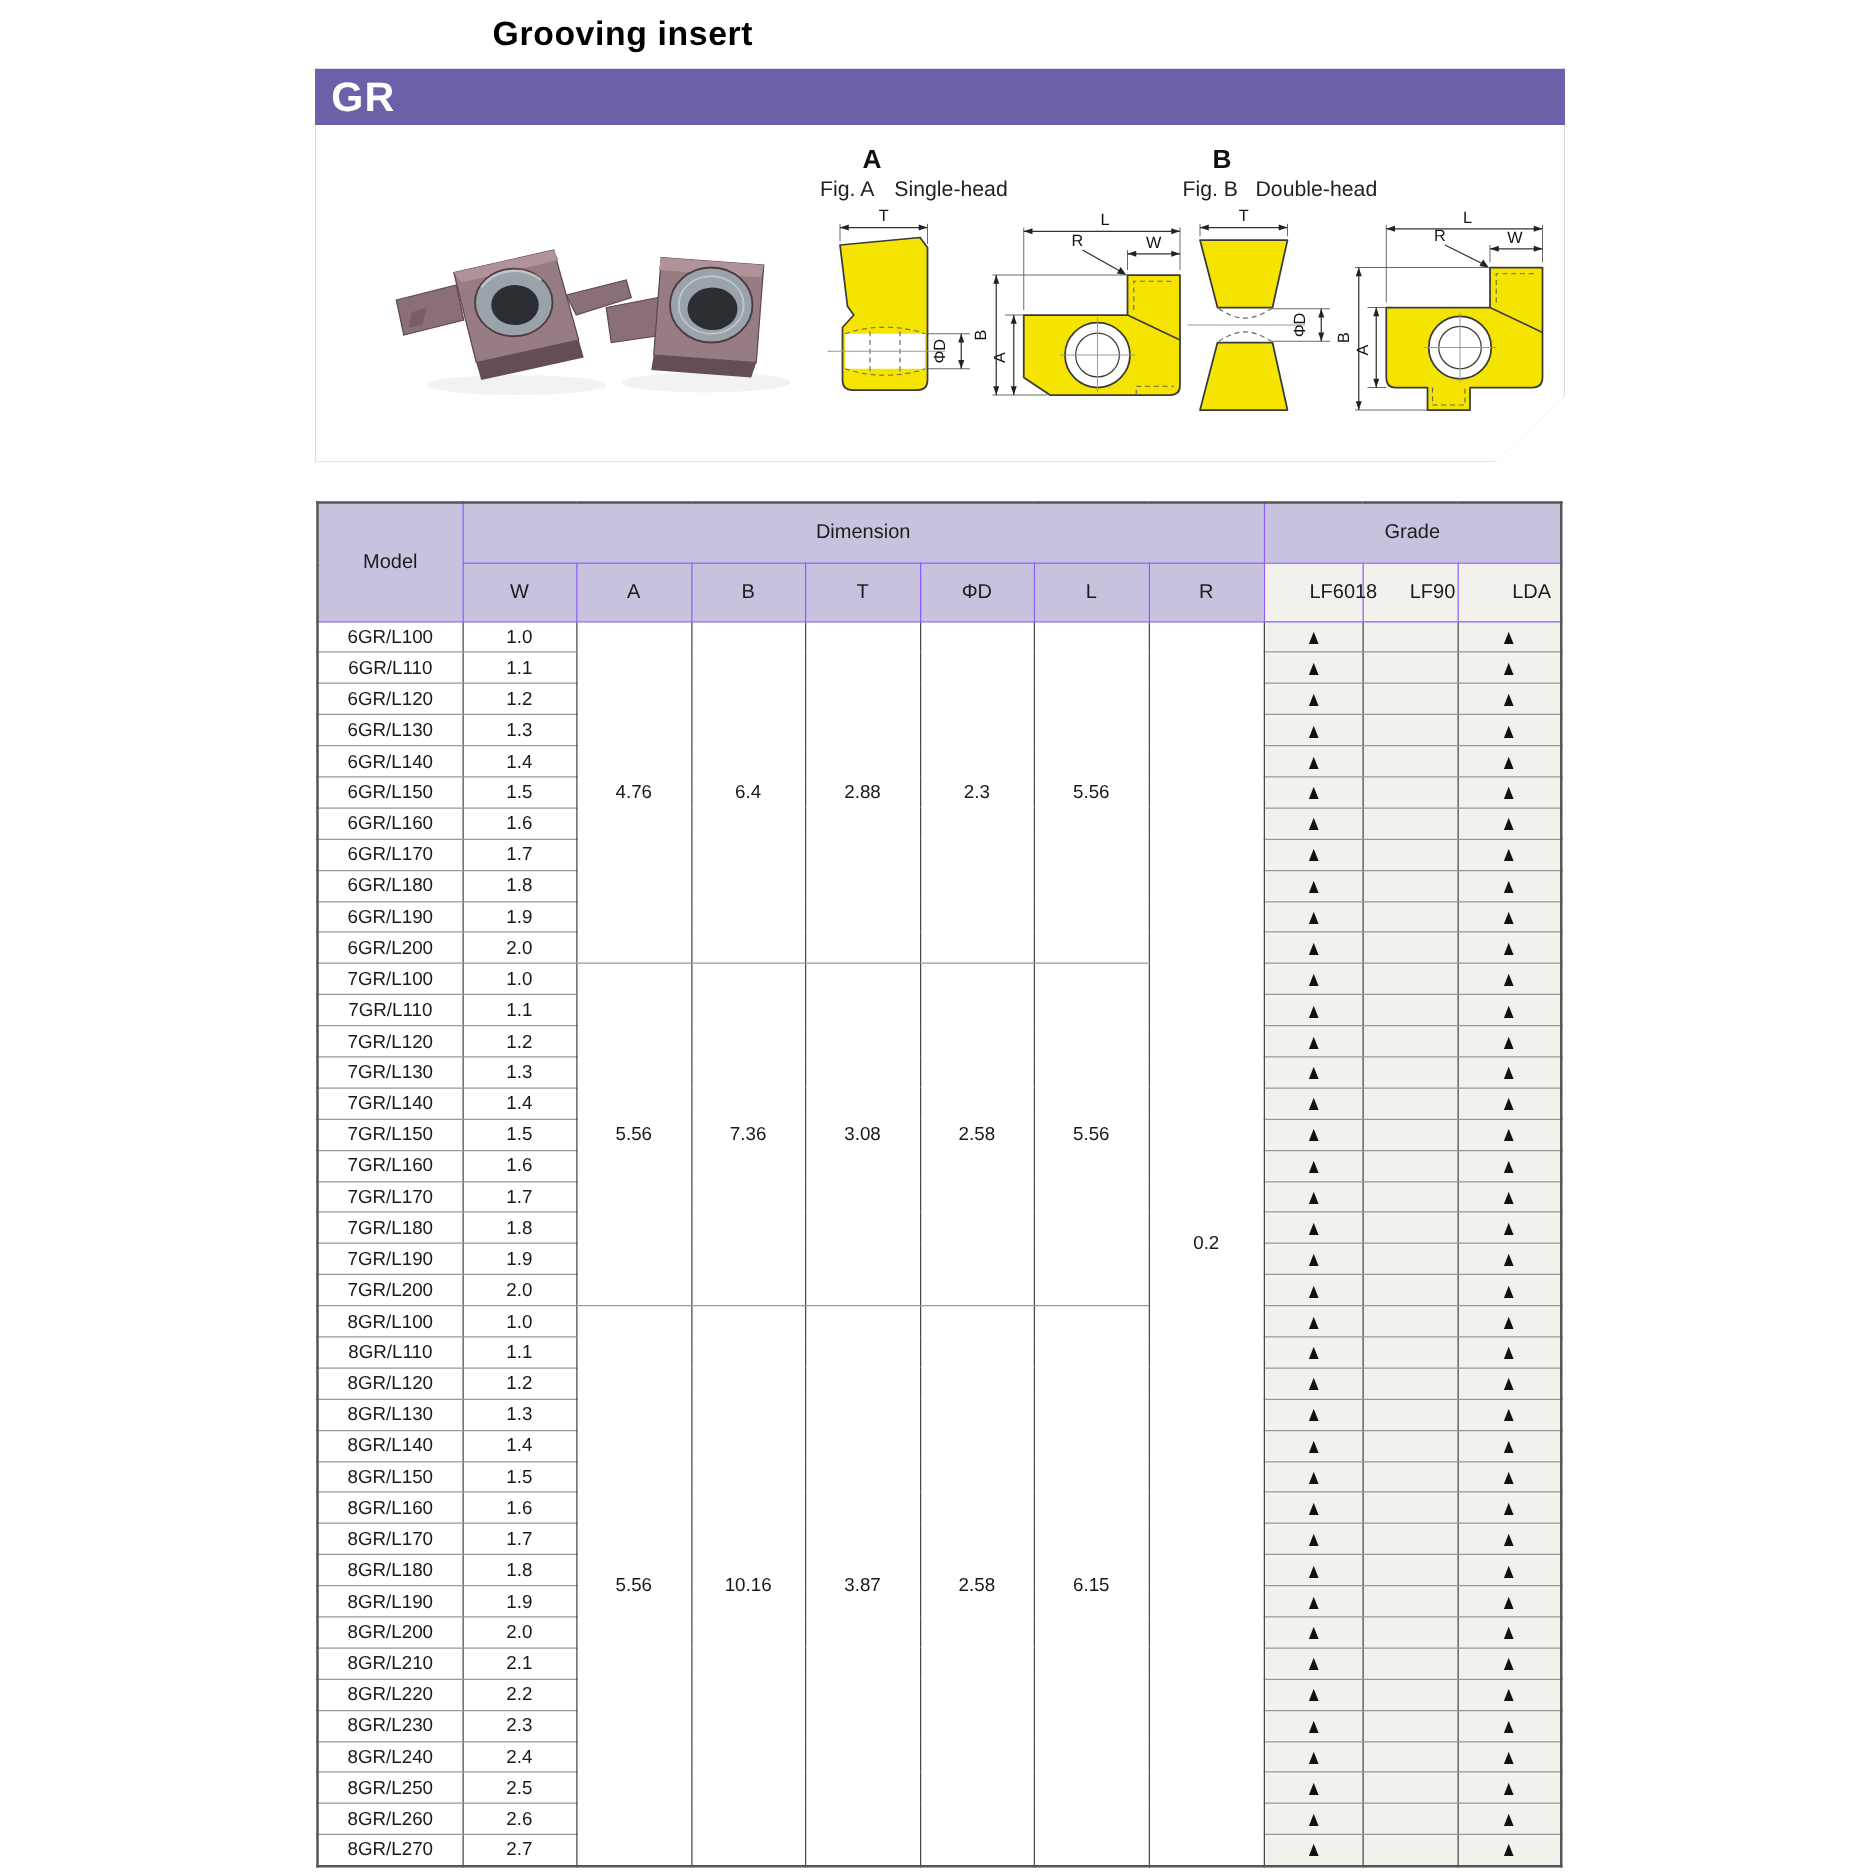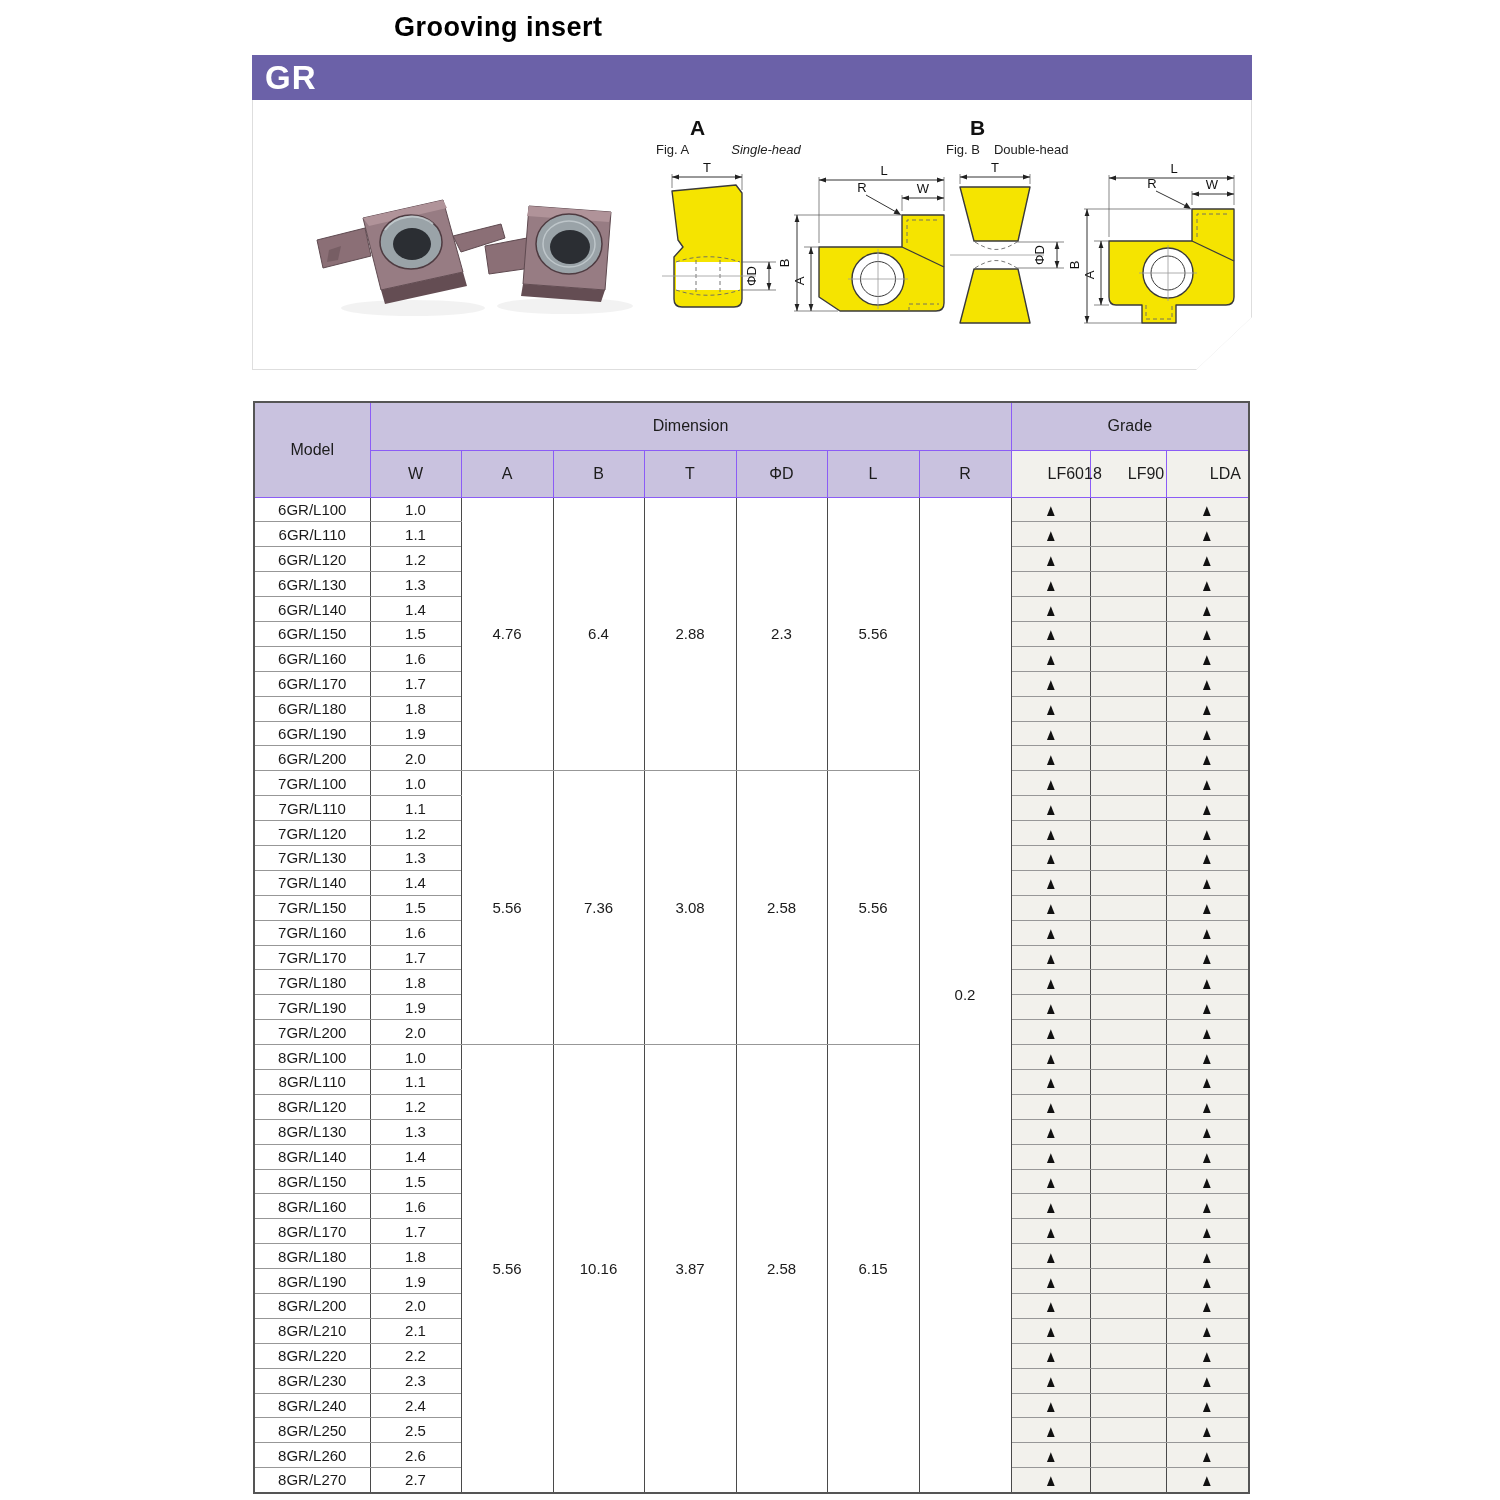--- a/index.html
+++ b/index.html
@@ -28,22 +28,22 @@
     position:absolute; left:944px; top:269px; width:76px; height:1px;
     background:#dedede; transform-origin:left center; transform:rotate(-43.4deg);
   }
   .photos { position:absolute; left:40px; top:78px; }
   .fig { position:absolute; top:16px; width:310px; }
   .fig-a { left:403px; }
   .fig-b { left:693px; }
   .fig-letter { font-size:21px; font-weight:bold; color:#111; }
   .fig-a .fig-letter { margin-left:34px; }
   .fig-b .fig-letter { margin-left:24px; }
-  .fig-caption { font-size:13px; color:#222; margin-top:2px; display:flex;align-items:flex-end; }
-  .fig-a .fig-caption .sub { margin-left:42px;font-style:italic; }
+  .fig-caption { font-size:17px; color:#222; margin-top:2px; display:flex;align-items:flex-end; }
+  .fig-a .fig-caption .sub { margin-left:16px; }
   .fig-b .fig-caption .sub { margin-left:14px; }
   svg.diagram { margin-top:4px; display:block; }
 
   
   .yl   { fill:var(--yellow,#f5e400); stroke:#3a3a3a; stroke-width:1.4; stroke-linejoin:round; }
   .dim  { stroke:#333; stroke-width:1; fill:none; }
   .ext  { stroke:#555; stroke-width:0.7; fill:none; }
   .dash { stroke:#666; stroke-width:0.9; fill:none; stroke-dasharray:4 3; }
   .cl   { stroke:#999; stroke-width:0.8; }
   .ah   { fill:#222; }

